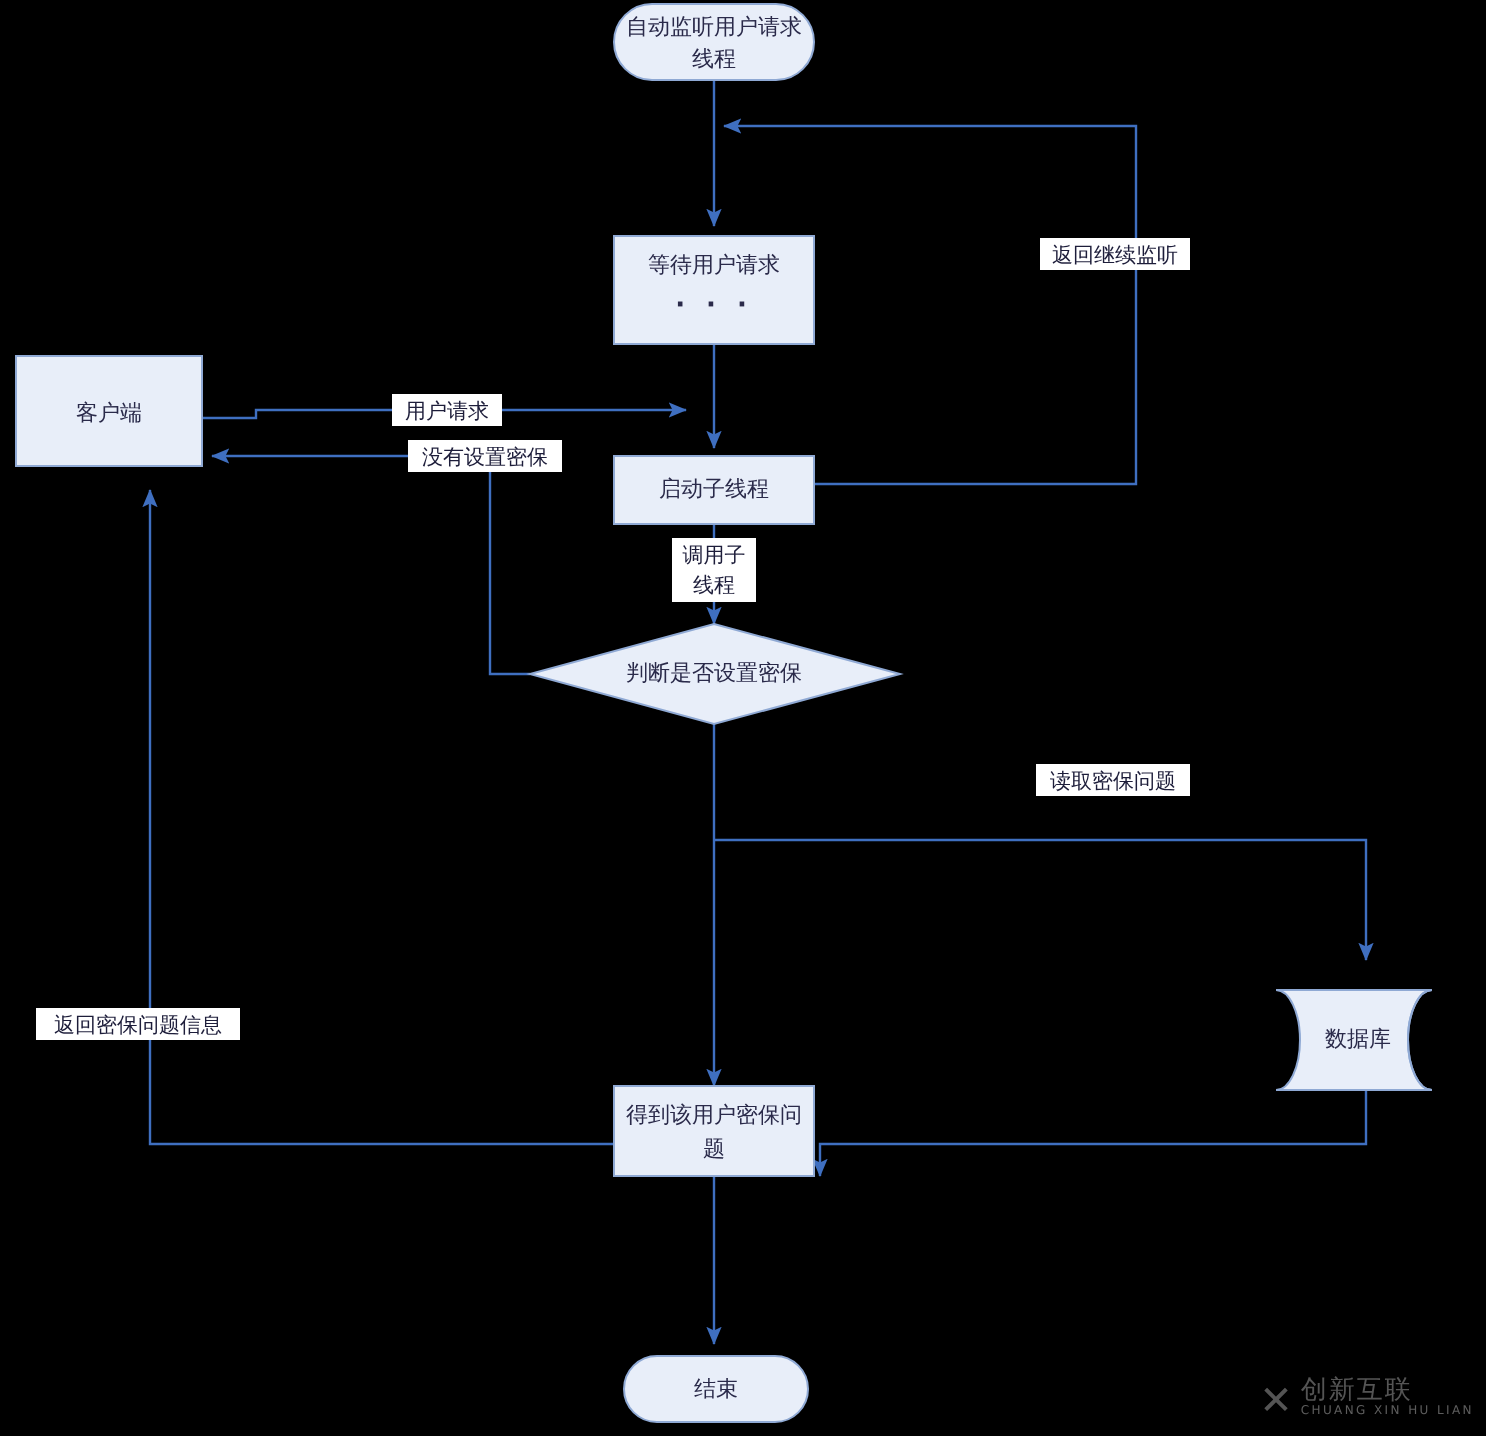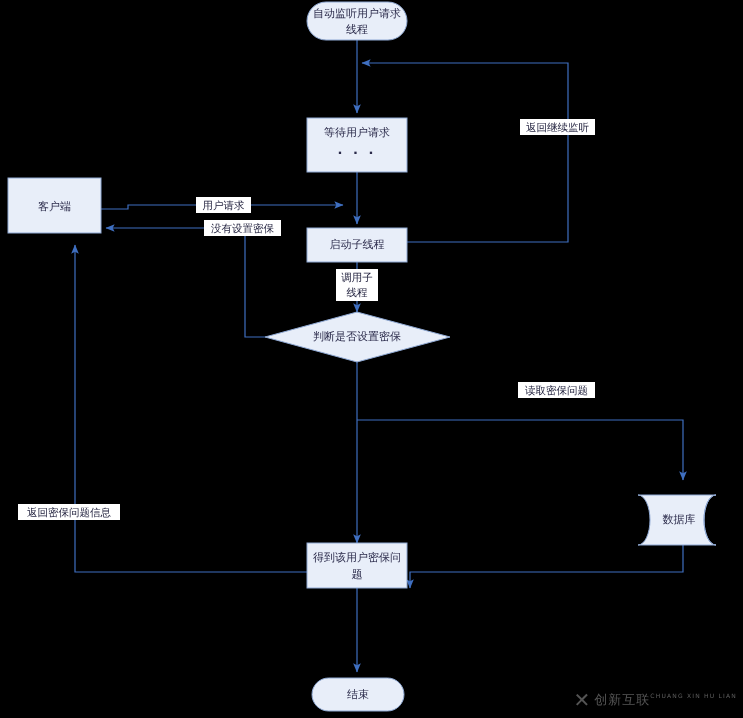--- a/index.html
+++ b/index.html
@@ -67,21 +67,21 @@
     opacity: 0.55;
     pointer-events: none;
   }
   #watermark .wm-mark {
     font-size: 20px;
     color: #9a9a9a;
     line-height: 1;
   }
   #watermark .wm-texts {
     display: flex;
-    flex-direction: row;
+    flex-direction: column;
     line-height: 1.1;
   }
   #watermark .wm-cn {
     font-size: 13px;
     color: #9a9a9a;
     letter-spacing: 1px;
   }
   #watermark .wm-en {
     font-size: 6px;
     color: #a8a8a8;

